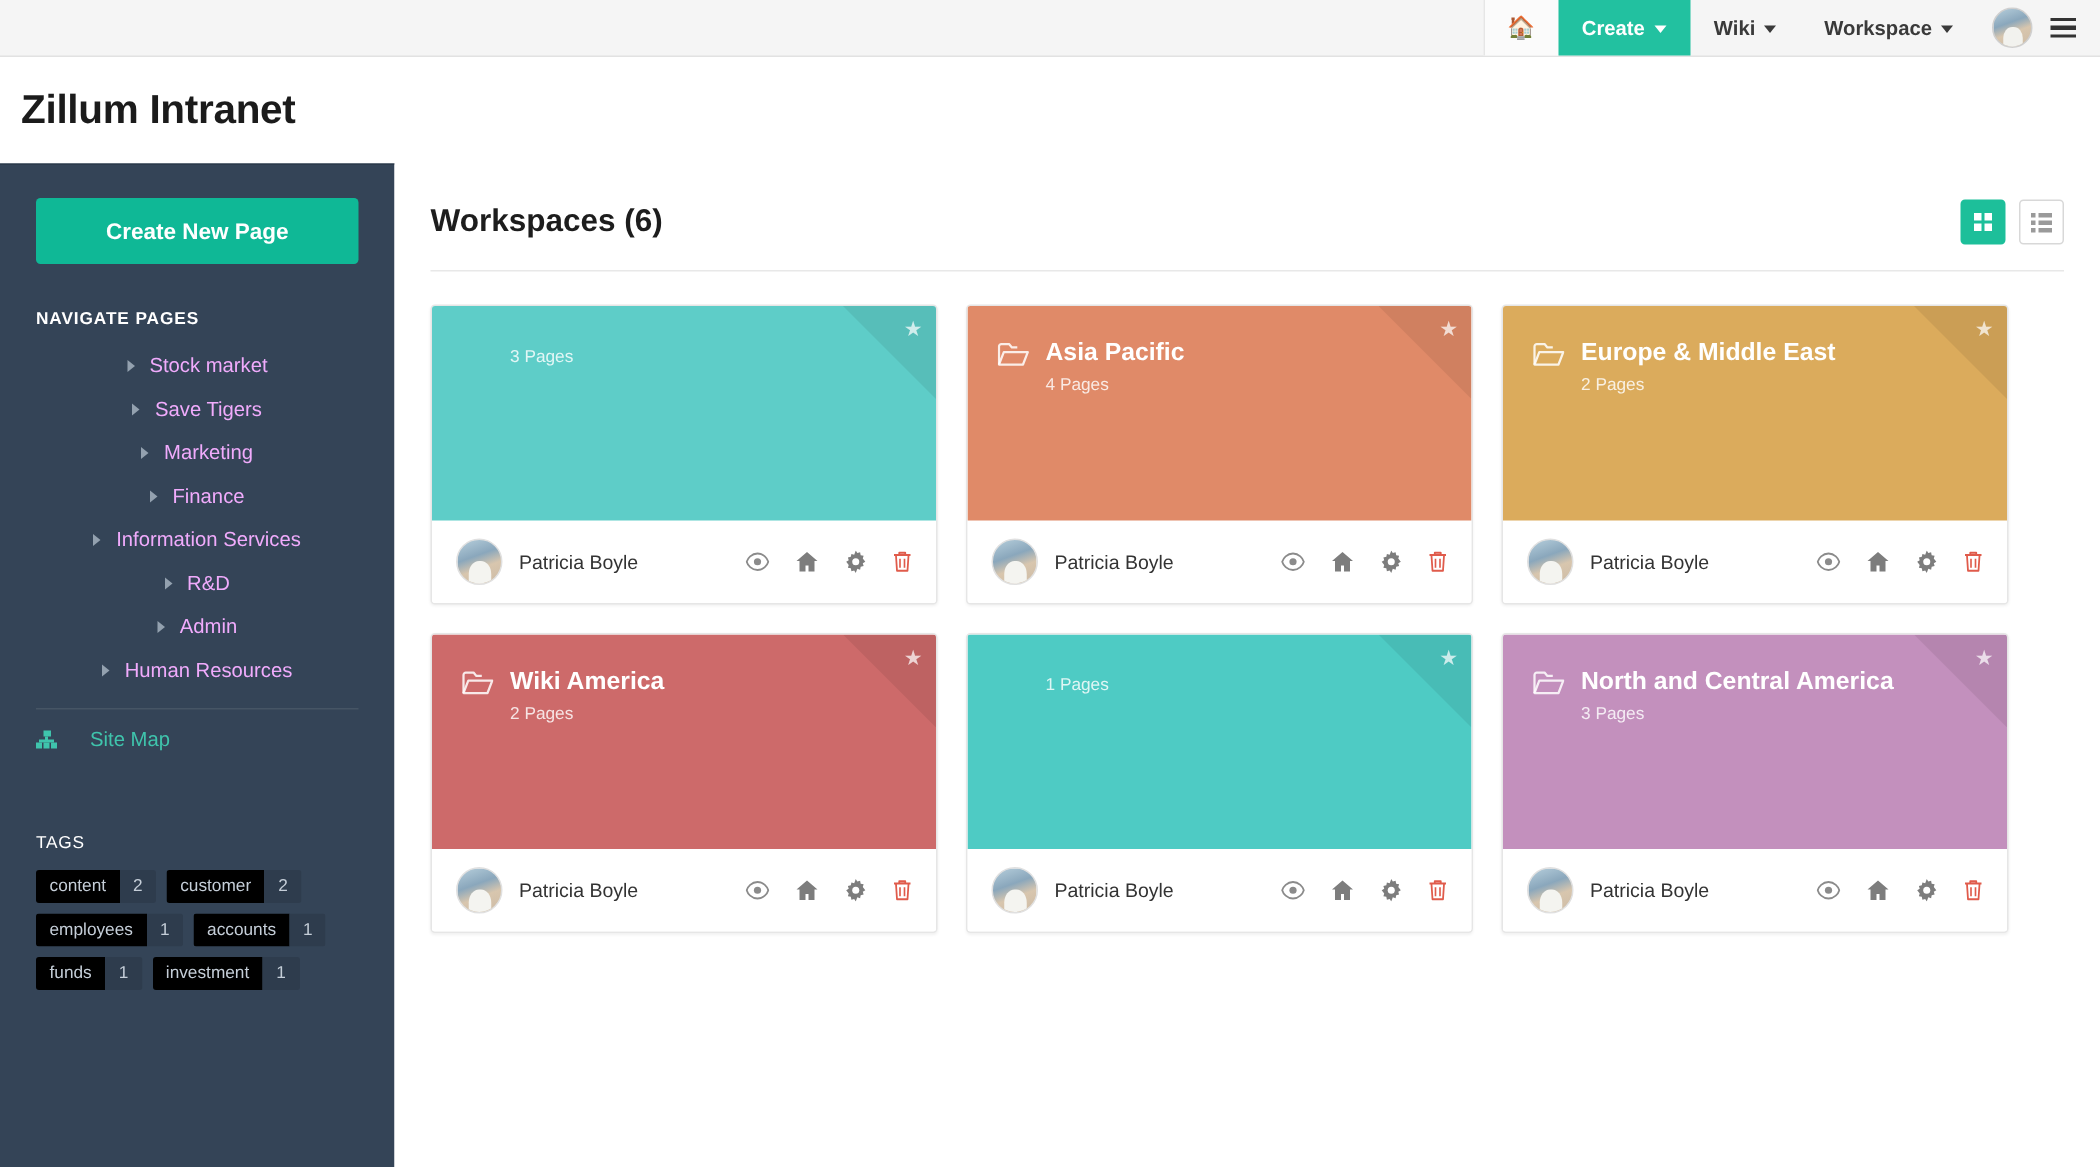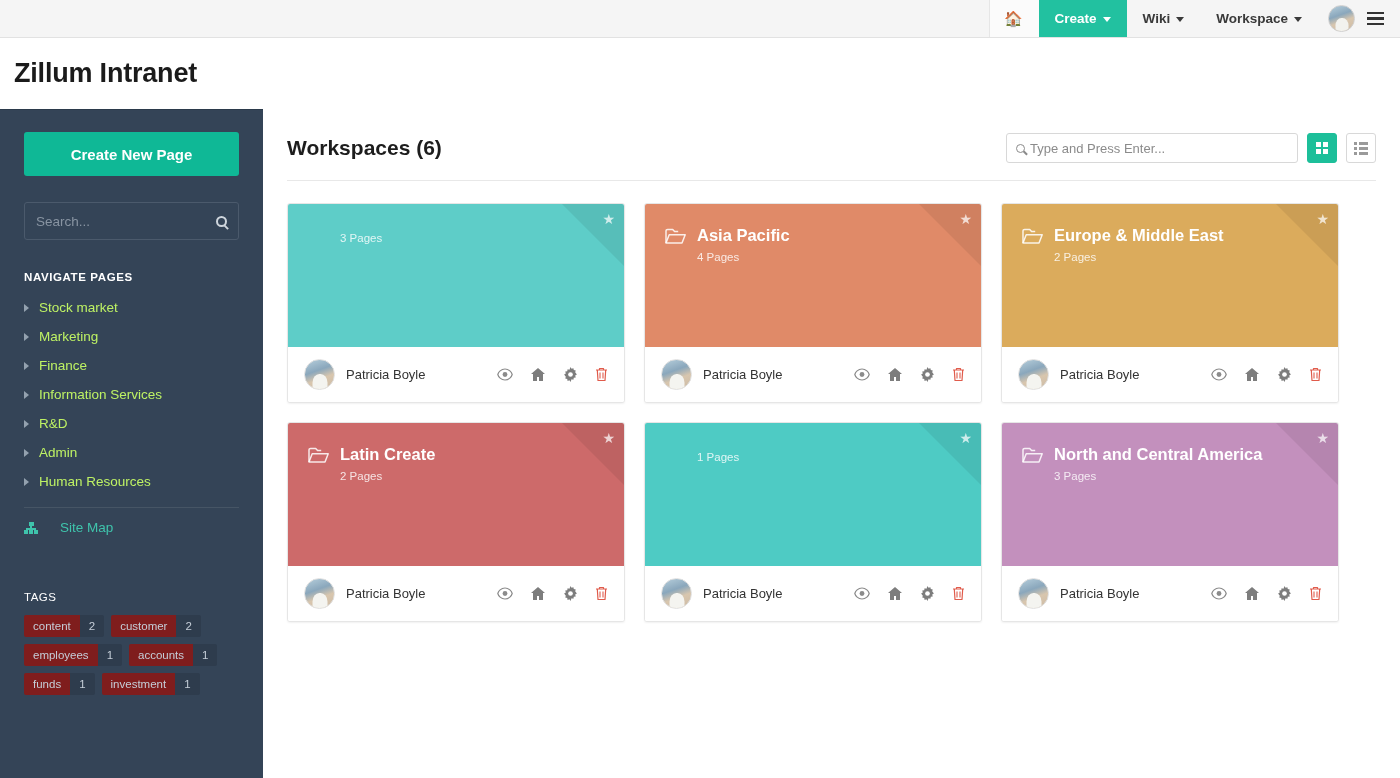--- a/index.html
+++ b/index.html
@@ -83,21 +83,21 @@
   .mag { width: 11px; height: 11px; border: 2px solid #cfd6dd; border-radius: 50%; position: relative; flex: none; }
   .mag::after { content: ""; position: absolute; right: -4px; bottom: -3px; width: 6px; height: 2px; background: #cfd6dd; transform: rotate(45deg); }
 
   .side-head {
     margin-top: 31px; font-size: 11.5px; font-weight: bold;
     color: #ffffff; letter-spacing: 0.6px;
   }
   .nav-list { margin-top: 10px; }
   .nav-link {
     display: flex; align-items: center; gap: 10px;
-    padding: 7px 0; font-size: 13.5px; color: #bef264; cursor: pointer;
+    padding: 7px 0; font-size: 13.5px; color: #f0abfc; cursor: pointer; justify-content: center;
   }
   .tri {
     width: 0; height: 0; flex: none;
     border-top: 4px solid transparent;
     border-bottom: 4px solid transparent;
     border-left: 5px solid #93a1af;
   }
   .divider { border-top: 1px solid #465565; margin: 11px 0 0; }
   .sitemap {
     display: flex; align-items: center; gap: 22px;
@@ -111,21 +111,21 @@
   .sm-icon .sr { width: 4px; height: 4px; bottom: 0; right: 0; }
   .sm-icon .sv { width: 1.5px; height: 3px; top: 4px; left: 6.2px; }
   .sm-icon .sh { width: 10px; height: 1.5px; top: 6.5px; left: 2px; }
 
   .tags-head { margin-top: 44px; font-size: 11.5px; font-weight: normal; color: #fff; letter-spacing: 0.5px; }
   .tags { display: flex; flex-wrap: wrap; gap: 7px; margin-top: 12px; }
   .tag {
     display: flex; align-items: stretch; border-radius: 2px;
     overflow: hidden; cursor: pointer; font-size: 11.5px;
   }
-  .tag .tname { background: #7f1d1d; color: #c5ced8; padding: 5px 9px; }
+  .tag .tname { background: #000000; color: #c5ced8; padding: 5px 9px; }
   .tag .tcount { background: #2e3c4d; color: #c5ced8; padding: 5px 9px; }
 
   
   .main { flex: 1; background: #fff; padding: 24px 24px 0 24px; overflow: hidden; }
   .main-head { display: flex; align-items: center; justify-content: space-between; padding-bottom: 17px; border-bottom: 1px solid #e8e8e8; }
   .page-title { font-size: 21px; font-weight: bold; color: #1d1d1d; }
   .head-right { display: flex; align-items: center; gap: 9px; }
   .topsearch {
     width: 292px; height: 30px; border: 1px solid #d8d8d8; border-radius: 3px;
     display: flex; align-items: center; padding: 0 9px; gap: 5px; background: #fff;
@@ -217,31 +217,31 @@
 
 <div class="titlebar">
   <div class="site-title">Zillum Intranet</div>
 </div>
 
 <div class="shell">
 
   <div class="sidebar">
     <button class="create-btn">Create New Page</button>
 
-    <div class="side-search">
-      <input type="text" placeholder="Search..." style="">
-      <span class="mag"></span>
-    </div>
 
     <div class="side-head">NAVIGATE PAGES</div>
 
     <div class="nav-list">
       <div class="nav-link">
         <span class="tri"></span>
         <span>Stock market</span>
+      </div>
+      <div class="nav-link">
+        <span class="tri"></span>
+        <span>Save Tigers</span>
       </div>
       <div class="nav-link">
         <span class="tri"></span>
         <span>Marketing</span>
       </div>
       <div class="nav-link">
         <span class="tri"></span>
         <span>Finance</span>
       </div>
       <div class="nav-link">
@@ -302,24 +302,20 @@
         <span class="tname">investment</span>
         <span class="tcount">1</span>
       </div>
     </div>
   </div>
 
   <div class="main">
     <div class="main-head">
       <div class="page-title">Workspaces (6)</div>
       <div class="head-right">
-        <div class="topsearch">
-          <span class="mag-sm"></span>
-          <input type="text" placeholder="Type and Press Enter..." style="">
-        </div>
         <div class="vbtn active">
           <span class="grid-ico">
               <i></i>
               <i></i>
               <i></i>
               <i></i>
             </span>
         </div>
         <div class="vbtn">
           <span class="list-ico">
@@ -466,21 +462,21 @@
             <div class="ribbon">
               <span class="star">★</span>
             </div>
             <div class="card-titlerow">
               <span class="folder">
                 <svg width="21" height="17" viewBox="0 0 21 17">
                   <path d="M1 15V3a1.6 1.6 0 0 1 1.6-1.6h5.1l1.9 2.2h3.6" fill="none" stroke="rgba(255,255,255,.85)" stroke-width="1.5" stroke-linejoin="round"></path>
                   <path d="M1 15l3.2-8.2h16L17 15z" fill="none" stroke="rgba(255,255,255,.85)" stroke-width="1.5" stroke-linejoin="round"></path>
                 </svg>
               </span>
-              <span class="card-title">Latin Create</span>
+              <span class="card-title">Wiki America</span>
             </div>
             <div class="card-pages">2 Pages</div>
           </div>
           <div class="card-foot">
             <span class="avatar-card"></span>
             <span class="owner">Patricia Boyle</span>
             <span class="acts">
               <span>
                 <svg width="16" height="13" viewBox="0 0 16 13">
                   <path d="M8 1C4 1 1.4 4.3.8 6.5 1.4 8.7 4 12 8 12s6.6-3.3 7.2-5.5C14.6 4.3 12 1 8 1z" fill="none" stroke="#8b8b8b" stroke-width="1.2"></path>

